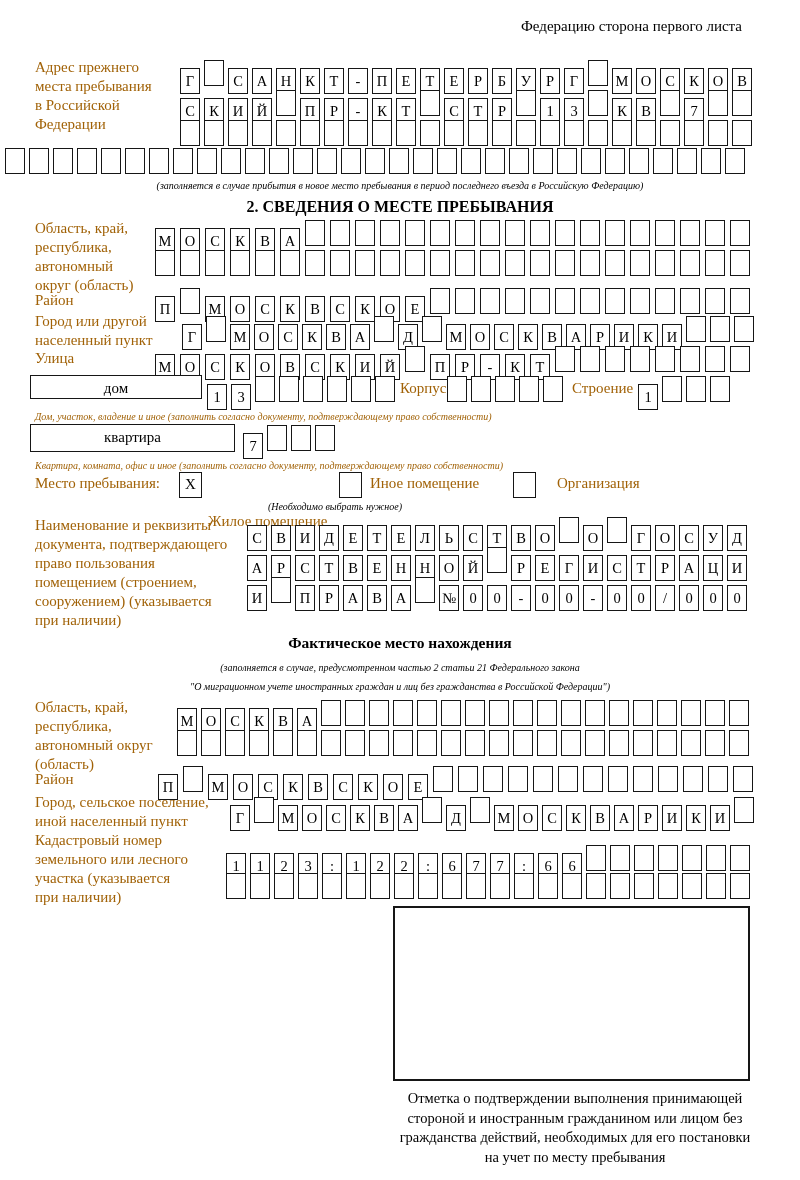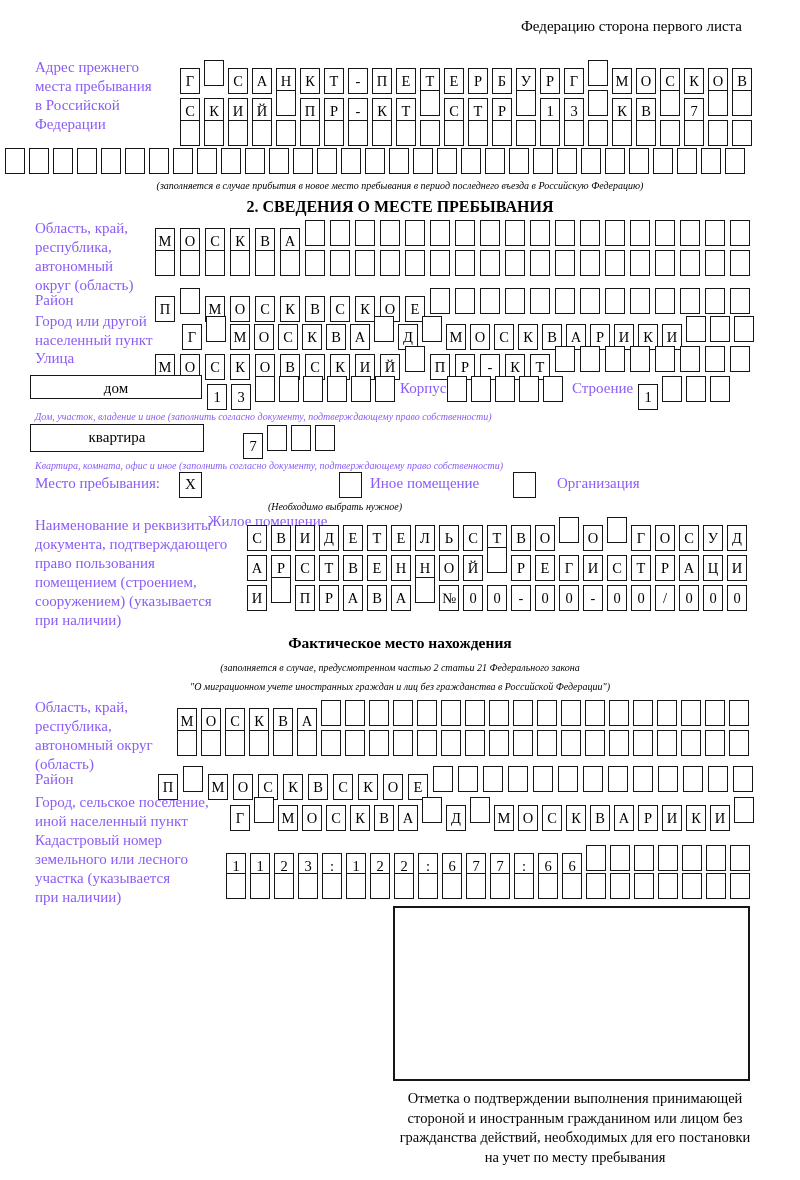--- a/index.html
+++ b/index.html
@@ -4,21 +4,21 @@
 <style>
   html,body{margin:0;padding:0;background:#ffffff;}
   .page{
     position:relative;
     width:800px;height:1180px;
     background:#ffffff;color:#000;
     font-family:"Liberation Serif","DejaVu Serif",serif;
     overflow:hidden;
   }
   .abs{position:absolute;}
-  .lbl{position:absolute;font-size:15px;line-height:19px;white-space:pre-line;color:#8b5cf6;}
+  .lbl{position:absolute;font-size:15px;line-height:19px;white-space:pre-line;color:#a16207;}
   .small{font-size:10px;line-height:17px;font-style:italic;}
   .center{text-align:center;}
   .bold{font-weight:bold;}
   .cells-row{position:absolute;white-space:nowrap;height:26px;}
   .cell{
     display:inline-block;box-sizing:border-box;
     width:20px;height:26px;border:1.7px solid #161616;
     margin-right:4px;text-align:center;line-height:24px;
     font-size:14.5px;background:#fff;
   }
@@ -72,21 +72,21 @@
   <div class="cells-row wide" style="left:155px;top:346px;"><span class="cell">М</span><span class="cell">О</span><span class="cell">С</span><span class="cell">К</span><span class="cell">О</span><span class="cell">В</span><span class="cell">С</span><span class="cell">К</span><span class="cell">И</span><span class="cell">Й</span><span class="cell"></span><span class="cell">П</span><span class="cell">Р</span><span class="cell">-</span><span class="cell">К</span><span class="cell">Т</span><span class="cell"></span><span class="cell"></span><span class="cell"></span><span class="cell"></span><span class="cell"></span><span class="cell"></span><span class="cell"></span><span class="cell"></span></div>
 
   <div class="namebox" style="left:30px;top:375px;width:172px;height:24px;">дом</div>
   <div class="cells-row" style="left:207px;top:376px;"><span class="cell">1</span><span class="cell">3</span><span class="cell"></span><span class="cell"></span><span class="cell"></span><span class="cell"></span><span class="cell"></span><span class="cell"></span></div>
   <div class="lbl" style="left:400px;top:379px;">Корпус</div>
   <div class="cells-row" style="left:447px;top:376px;"><span class="cell"></span><span class="cell"></span><span class="cell"></span><span class="cell"></span><span class="cell"></span></div>
   <div class="lbl" style="left:572px;top:379px;">Строение</div>
   <div class="cells-row" style="left:638px;top:376px;"><span class="cell">1</span><span class="cell"></span><span class="cell"></span><span class="cell"></span></div>
   <div class="lbl small" style="left:35px;top:408px;">Дом, участок, владение и иное (заполнить согласно документу, подтверждающему право собственности)</div>
 
-  <div class="namebox" style="left:30px;top:424px;width:174px;height:28px;">квартира</div>
+  <div class="namebox" style="left:30px;top:424px;width:205px;height:28px;">квартира</div>
   <div class="cells-row" style="left:243px;top:425px;"><span class="cell">7</span><span class="cell"></span><span class="cell"></span><span class="cell"></span></div>
   <div class="lbl small" style="left:35px;top:457px;">Квартира, комната, офис и иное (заполнить согласно документу, подтверждающему право собственности)</div>
 
   <div class="lbl" style="left:35px;top:474px;">Место пребывания:</div>
   <div class="checkbox" style="left:179px;top:472px;">X</div>
   <div class="lbl" style="left:208px;top:492px;margin-top:20px;">Жилое помещение</div>
   <div class="checkbox" style="left:339px;top:472px;"></div>
   <div class="lbl" style="left:370px;top:474px;">Иное помещение</div>
   <div class="checkbox" style="left:513px;top:472px;"></div>
   <div class="lbl" style="left:557px;top:474px;">Организация</div>

